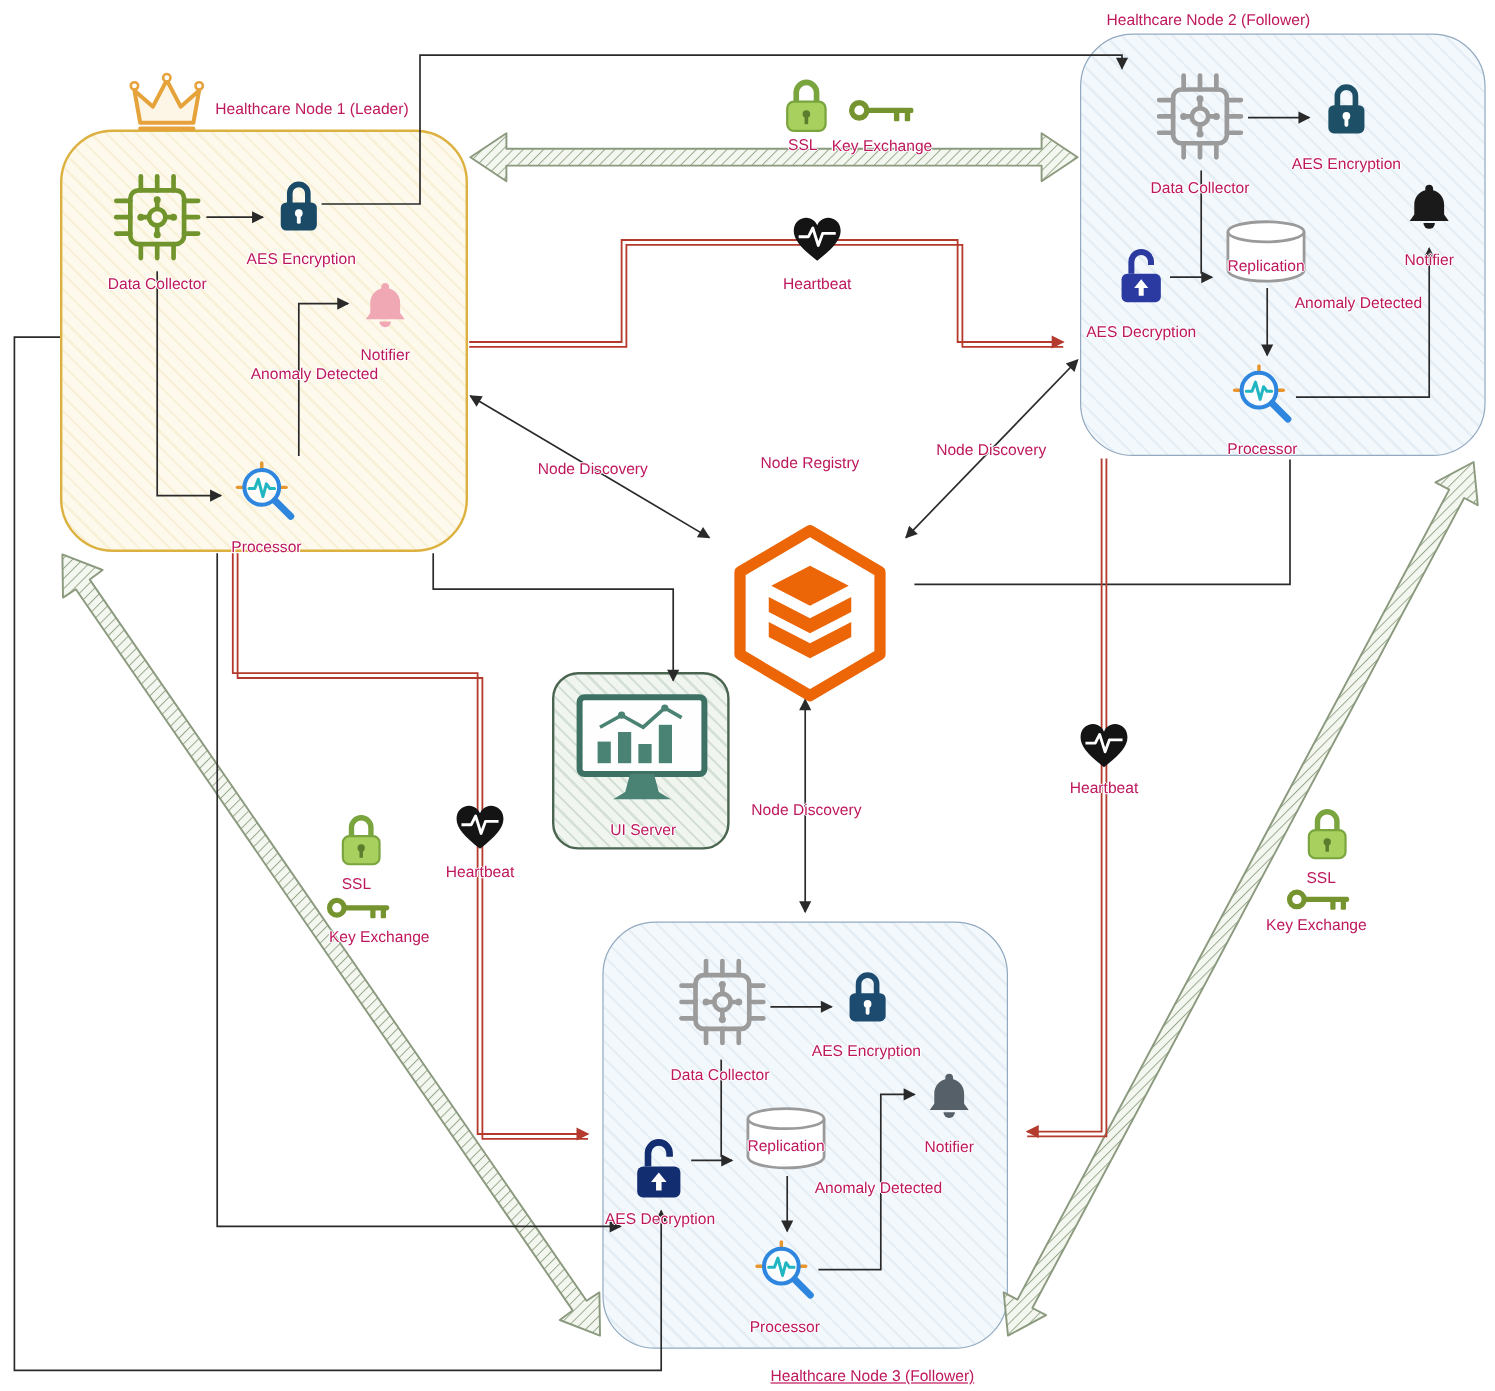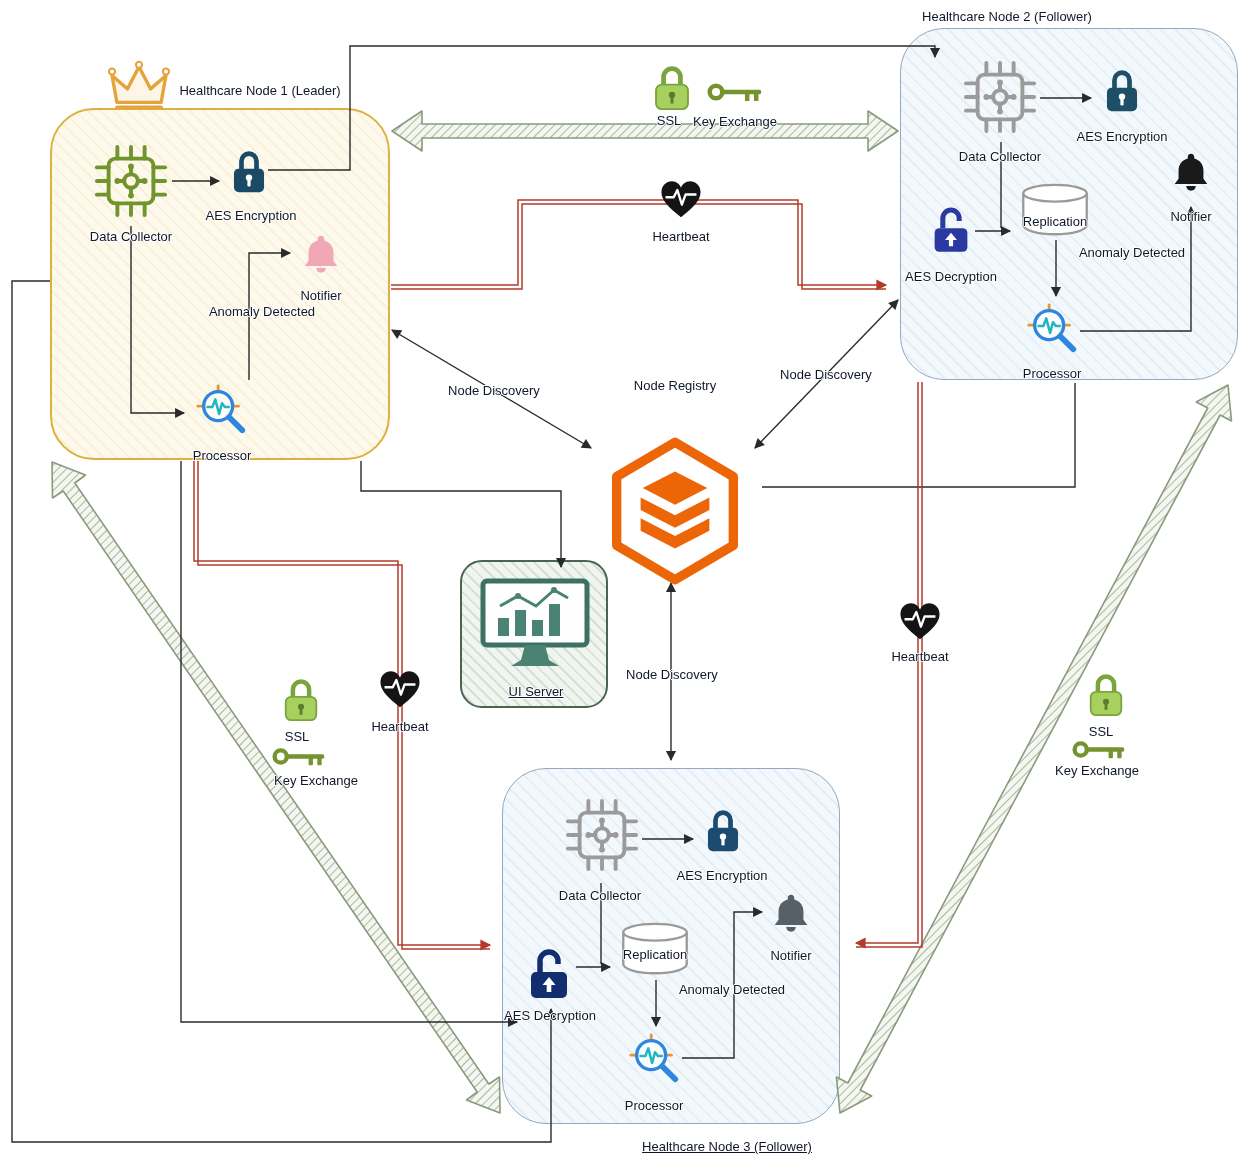--- a/index.html
+++ b/index.html
@@ -1,19 +1,19 @@
 <!DOCTYPE html>
 <html><head>
 <meta charset="utf-8">
 <style>
   html,body{margin:0;padding:0;background:#fff;}
   .stage{position:relative;width:1246px;height:1159px;background:#ffffff;
          font-family:"Liberation Sans",sans-serif;overflow:hidden;}
   .abs{position:absolute;}
-  .lbl{position:absolute;transform:translateX(-50%);font-size:13px;color:#0f172a;white-space:nowrap;
+  .lbl{position:absolute;transform:translateX(-50%);font-size:13px;color:#be185d;white-space:nowrap;
        text-shadow:0 1px 0 #fff,0 -1px 0 #fff,1px 0 0 #fff,-1px 0 0 #fff;}
   .node-box{position:absolute;border-radius:44px;box-sizing:border-box;}
   .leader{background:repeating-linear-gradient(45deg,rgba(228,196,110,0.16) 0 2px,transparent 2px 9px),#fdf9ec;
           border:2px solid #dcb13f;}
   .follower{background:repeating-linear-gradient(45deg,rgba(140,170,200,0.13) 0 2px,transparent 2px 10px),#f3f8fc;
           border:1.6px solid #92a9c0;}
   .uibox{position:absolute;border-radius:22px;box-sizing:border-box;
          background:repeating-linear-gradient(45deg,rgba(90,130,100,0.18) 0 2px,transparent 2px 8px),#f0f5f0;
          border:2px solid #49654f;}
   .icon{position:absolute;}
@@ -295,21 +295,21 @@
   <div class="icon" style="left:601px;top:436px;width:148px;height:150px;">
       <svg>
         <use href="#i-hexreg"></use>
       </svg>
     </div>
   <div class="icon" style="left:478px;top:576px;width:114px;height:98px;">
       <svg>
         <use href="#i-monitor"></use>
       </svg>
     </div>
-  <div class="lbl" style="left:536px;top:684px;text-decoration:underline;">UI Server</div>
+  <div class="lbl" style="left:536px;top:684px;">UI Server</div>
 
   <div class="icon" style="left:659px;top:180px;width:44px;height:40px;">
       <svg>
         <use href="#i-heart"></use>
       </svg>
     </div>
   <div class="lbl" style="left:681px;top:229px;">Heartbeat</div>
   <div class="icon" style="left:378px;top:670px;width:44px;height:40px;">
       <svg>
         <use href="#i-heart"></use>

